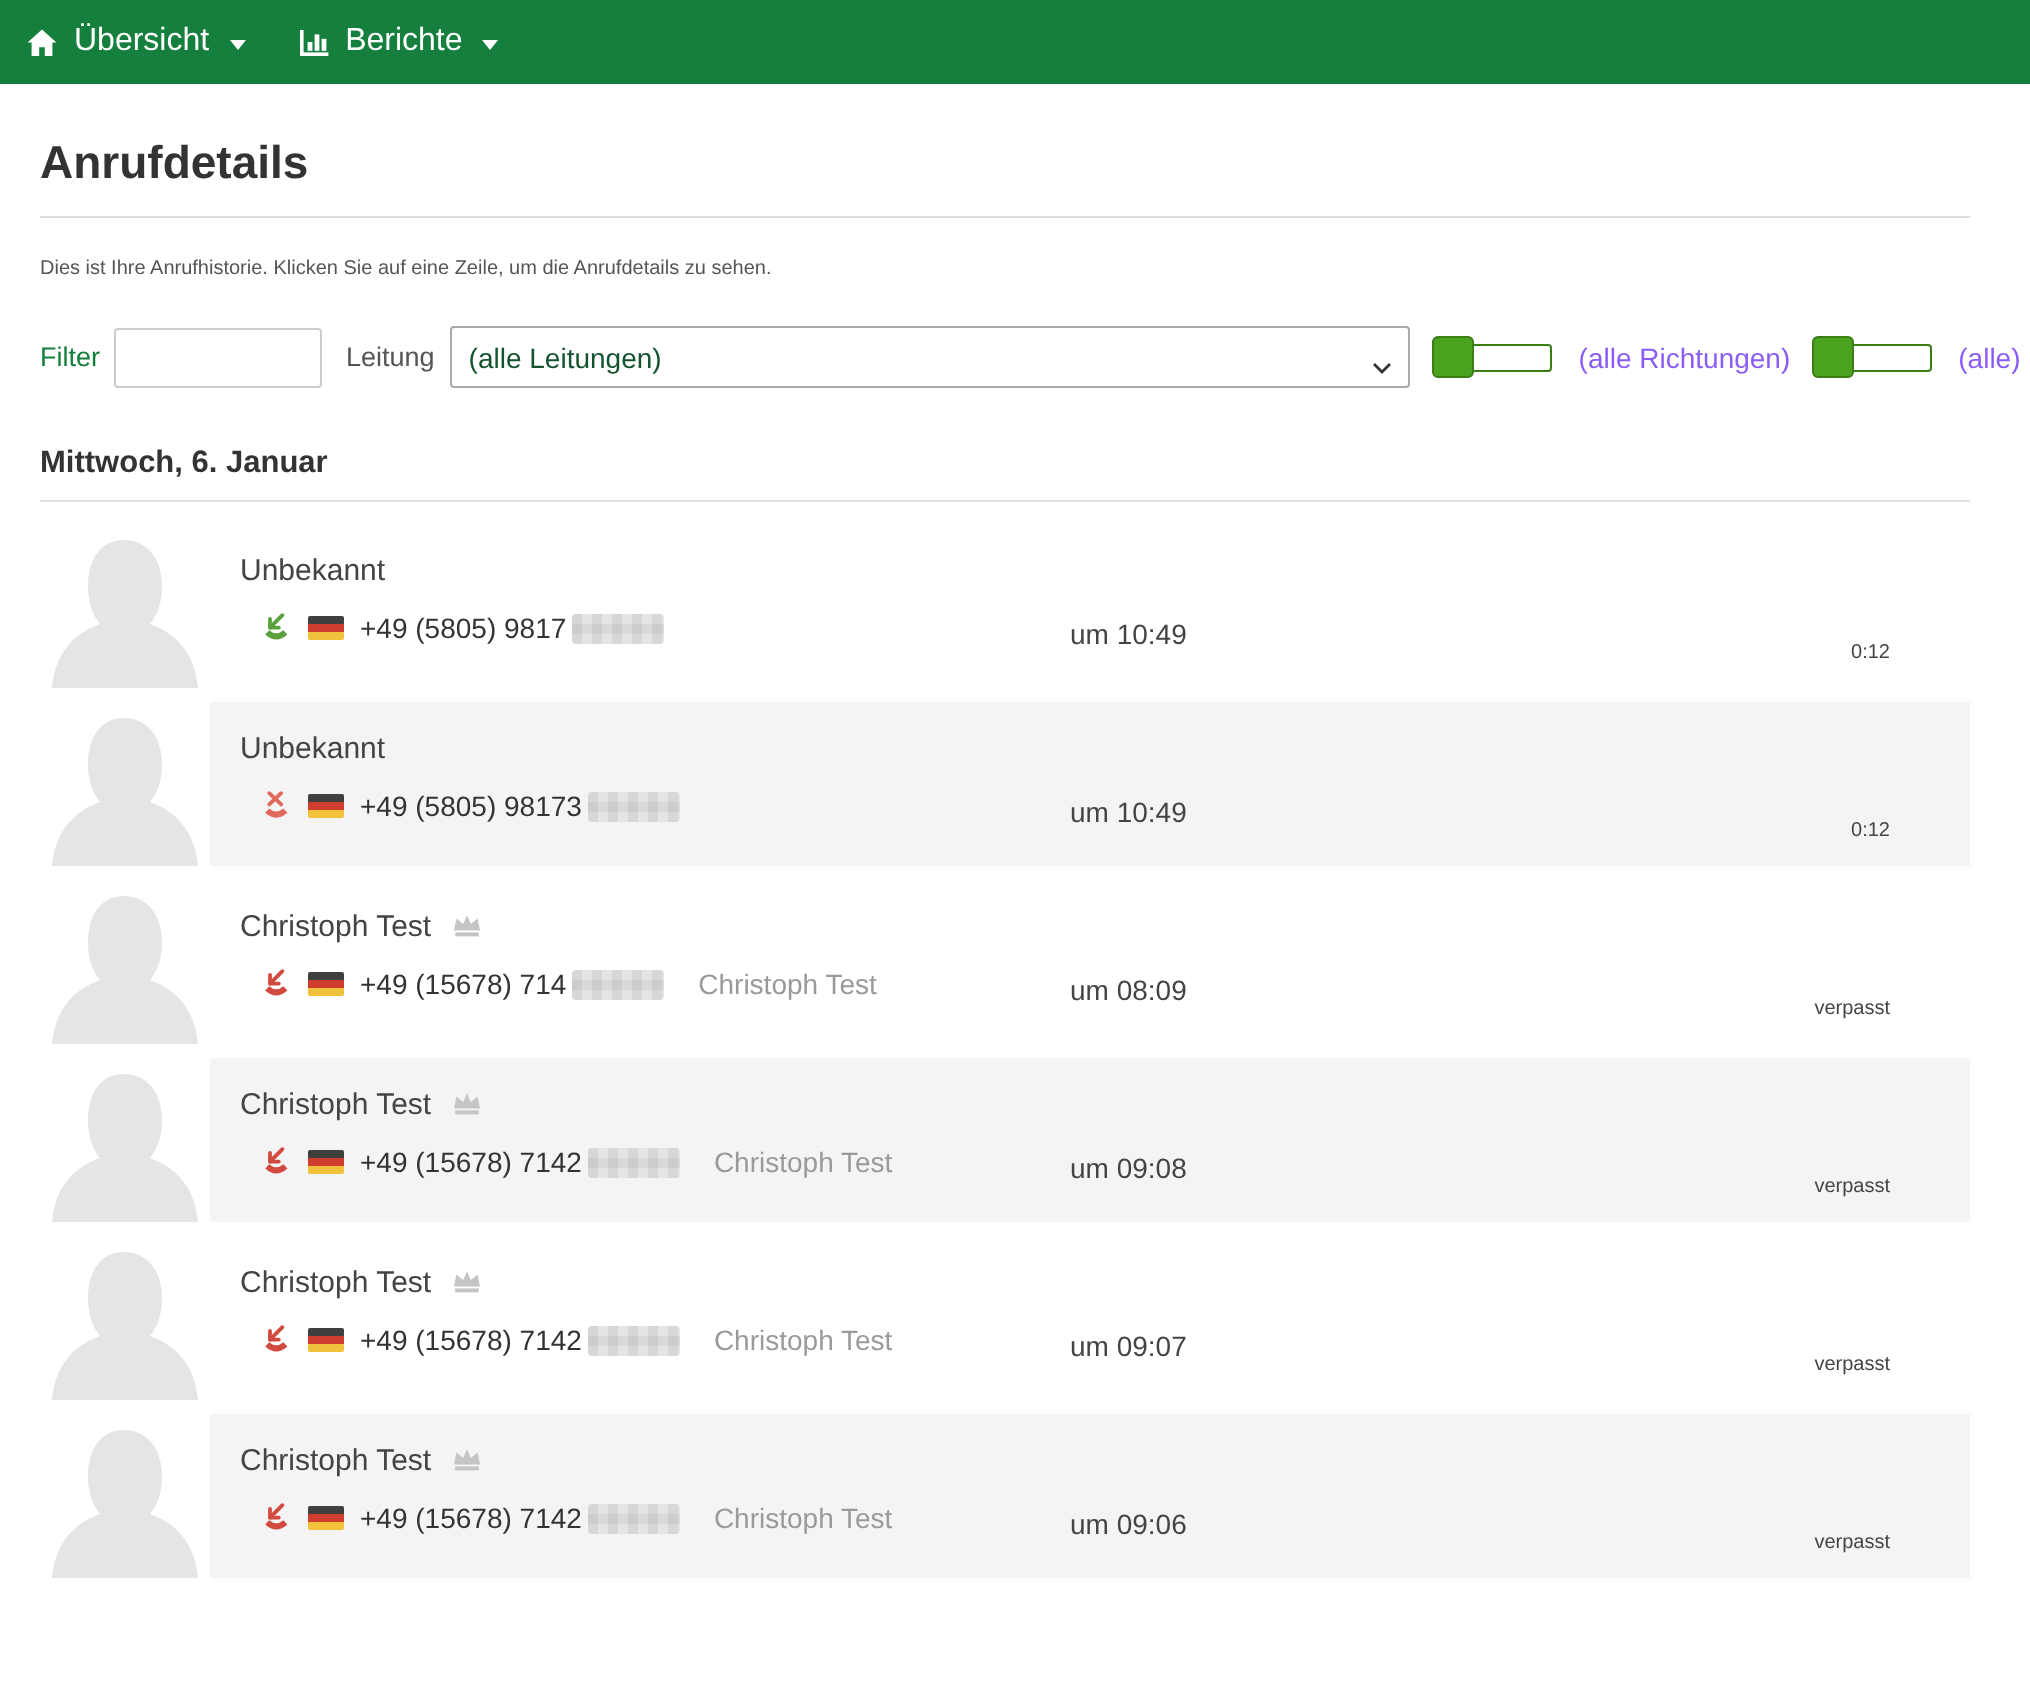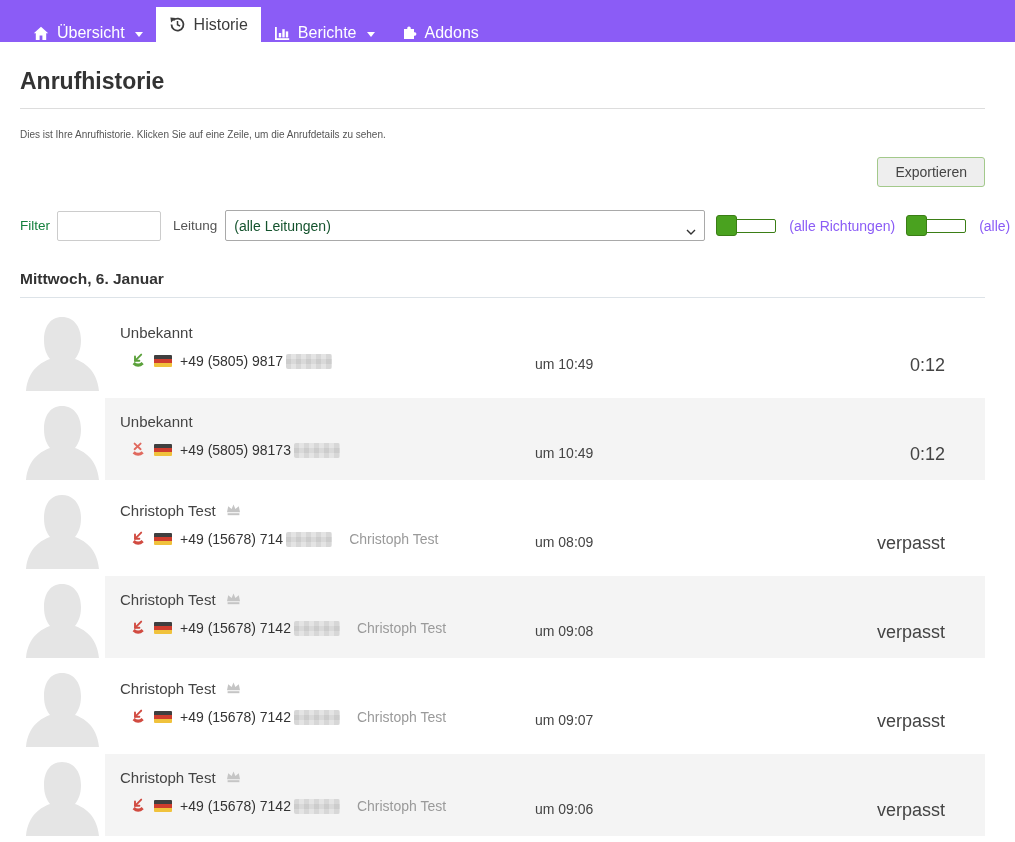--- a/index.html
+++ b/index.html
@@ -5,22 +5,22 @@
   * { box-sizing: border-box; }
   html,body { margin:0; padding:0; }
   body {
     width:1015px; height:842px; overflow:hidden;
     background:#fff;
     font-family:"Liberation Sans", sans-serif;
     color:#444;
   }
   
   .navbar {
-    height:42px; background:#8b5cf6;
-    display:flex; align-items:flex-end; padding-left:20px;
+    height:42px; background:#15803d;
+    display:flex; align-items:center; padding-left:0;
   }
   .nav-item {
     display:flex; align-items:center; gap:8px;
     padding:0 13px; color:#fff; font-size:16px;
     cursor:pointer; white-space:nowrap;
   }
   .nav-item.active {
     background:#fff; color:#3c3c3c;
     align-self:flex-end; height:35px;
   }
@@ -97,77 +97,56 @@
   .flag .f3 { background:#f0c23c; }
   .redact {
     display:inline-block; width:46px; height:15px; margin-left:3px;
     vertical-align:-2px; border-radius:2px;
     background-image:
       repeating-linear-gradient(90deg, rgba(0,0,0,0.06) 0 5px, rgba(0,0,0,0) 5px 10px),
       repeating-linear-gradient(0deg, #e4e4e4 0 5px, #d9d9d9 5px 10px);
   }
   .line-name { color:#9a9a9a; margin-left:17px; }
   .row-time { position:absolute; left:515px; top:47px; font-size:14px; color:#444; }
-  .row-result { position:absolute; right:40px; top:46px; font-size:18px; color:#444; }
+  .row-result { position:absolute; right:40px; top:59px; font-size:10px; color:#444; }
 </style>
 </head>
 <body>
 
 <nav class="navbar">
     <div class="nav-item">
     <span class="nav-icon">
         <svg width="16" height="15" viewBox="0 0 16 15" fill="currentColor">
           <path d="M8 0.8 L15.2 7.2 H13.2 V14 H9.4 V9.6 H6.6 V14 H2.8 V7.2 H0.8 Z"></path>
         </svg>
       </span>
     <span class="nav-label">Übersicht</span>
   <span class="caret"></span>
     </div>
-    <div class="nav-item active">
-    <span class="nav-icon">
-        <svg width="17" height="17" viewBox="0 0 17 17">
-          <path d="M4.3 4.3 A6 6 0 1 1 2.5 8.6" fill="none" stroke="currentColor" stroke-width="1.8"></path>
-          <path d="M1.4 1.4 L6.6 2.1 L2.1 6.6 Z" fill="currentColor"></path>
-          <path d="M8.5 5 V8.7 L11.1 10.2" fill="none" stroke="currentColor" stroke-width="1.5"></path>
-        </svg>
-      </span>
-    <span class="nav-label">Historie</span>
-  </div>
     <div class="nav-item">
     <span class="nav-icon">
         <svg width="16" height="15" viewBox="0 0 16 15" fill="currentColor">
           <rect x="1" y="1" width="1.8" height="13"></rect>
           <rect x="1" y="12.2" width="14.2" height="1.8"></rect>
           <rect x="4.8" y="7" width="2.4" height="4.4"></rect>
           <rect x="8.3" y="3.2" width="2.4" height="8.2"></rect>
           <rect x="11.8" y="5.4" width="2.4" height="6"></rect>
         </svg>
       </span>
     <span class="nav-label">Berichte</span>
   <span class="caret"></span>
     </div>
-    <div class="nav-item">
-    <span class="nav-icon">
-        <svg width="16" height="16" viewBox="0 0 16 16" fill="currentColor">
-          <path d="M3 4 H6.3 A1.8 1.8 0 1 1 9.7 4 H13 V7.3 A1.8 1.8 0 1 1 13 10.7 V14 H3 Z"></path>
-        </svg>
-      </span>
-    <span class="nav-label">Addons</span>
-  </div>
   </nav>
 
 <div class="content">
 
-  <h1 class="page-title">Anrufhistorie</h1>
+  <h1 class="page-title">Anrufdetails</h1>
 
   <div class="page-desc">Dies ist Ihre Anrufhistorie. Klicken Sie auf eine Zeile, um die Anrufdetails zu sehen.</div>
 
-  <div class="export-row">
-    <button class="export-btn">Exportieren</button>
-  </div>
 
   <div class="filter-row">
     <span class="filter-label">Filter</span>
     <input class="filter-input" type="text" value="" style="">
     <span class="line-label">Leitung</span>
     <span class="select-wrap">
       <select class="line-select">
         <option>(alle Leitungen)</option>
       </select>
       <span class="select-chevron">

